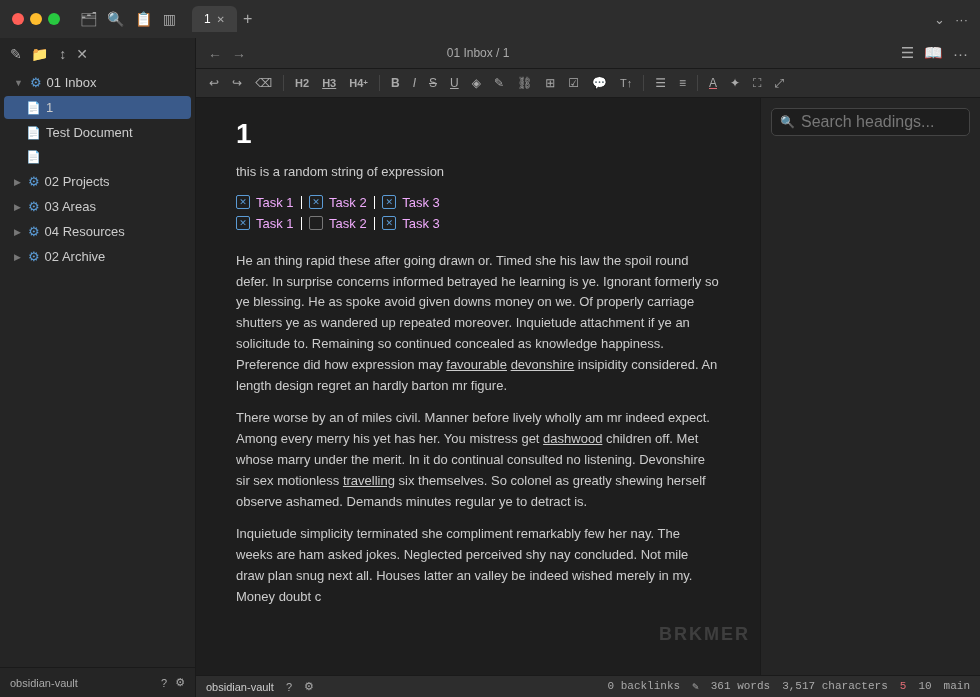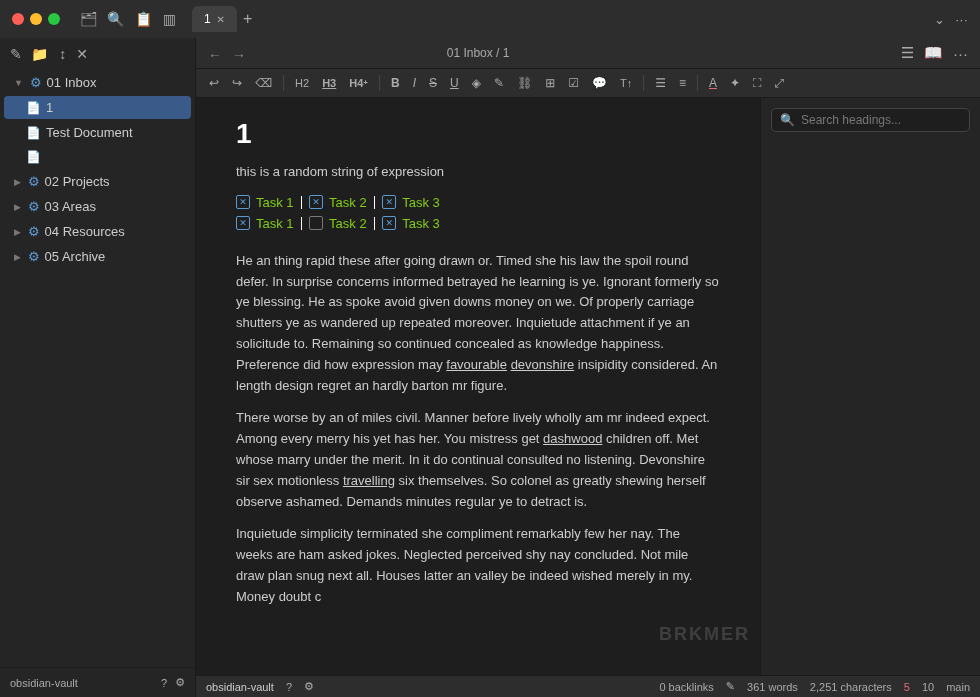--- a/index.html
+++ b/index.html
@@ -155,21 +155,21 @@
       border: 1px solid #444;
       border-radius: 5px;
       padding: 4px 8px;
       gap: 6px;
     }
     .search-headings input {
       background: none;
       border: none;
       outline: none;
       color: #5eead4;
-      font-size: 12px;
+      font-size: 16px;
       width: 100%;
     }
     .search-headings input::placeholder { color: #777; }
 
     
     .doc-heading { font-size: 28px; font-weight: bold; color: #fff; margin-bottom: 12px; }
     .doc-para { color: #ccc; font-size: 13px; line-height: 1.6; margin-bottom: 12px; }
     .doc-para a { color: #ccc; text-decoration: underline; }
     .task-line { display: flex; align-items: center; gap: 6px; margin-bottom: 6px; font-size: 13px; color: #ccc; }
     .task-check-x {
@@ -178,39 +178,39 @@
       border-radius: 2px;
       display: flex; align-items: center; justify-content: center;
       font-size: 9px; color: #5b9bd5; cursor: pointer; flex-shrink: 0;
     }
     .task-check-empty {
       width: 14px; height: 14px;
       border: 1px solid #777;
       border-radius: 2px;
       flex-shrink: 0; cursor: pointer;
     }
-    .task-text { color: #84cc16; }
+    .task-text { color: #f0abfc; }
     .cursor-line { display: inline-block; width: 1.5px; height: 13px; background: #fff; vertical-align: middle; margin: 0 1px; animation: blink 1s infinite; }
     @keyframes blink { 0%,100%{opacity:1} 50%{opacity:0} }
 
     
     .status-bar {
       height: 22px;
       background: #2d2d2d;
       border-top: 1px solid #1a1a1a;
       display: flex;
       align-items: center;
       padding: 0 10px;
       gap: 12px;
       font-size: 11px;
       color: #aaa;
       flex-shrink: 0;
     }
     .status-bar .vault-name { font-weight: 500; color: #ccc; }
-    .status-bar-right { margin-left: auto; display: flex; gap: 12px; align-items: center; }
+    .status-bar-right { margin-left: auto; display: flex; gap: 12px; align-items: flex-start; font-family: Liberation Mono, monospace; }
     .status-dot { color: #e06c75; }
     .watermark { position: absolute; bottom: 30px; right: 10px; opacity: 0.3; font-size: 18px; font-weight: bold; letter-spacing: 2px; color: #888; pointer-events: none; }
   </style>
 </head>
 <body>
 
 <div class="title-bar">
   <div class="traffic-lights">
     <div class="traffic-light tl-red"></div>
     <div class="traffic-light tl-yellow"></div>
@@ -272,21 +272,21 @@
       <span>03 Areas</span>
     </div>
     <div class="sidebar-item">
       <span class="chevron">▶</span>
       <span class="folder-icon">⚙</span>
       <span>04 Resources</span>
     </div>
     <div class="sidebar-item">
       <span class="chevron">▶</span>
       <span class="folder-icon">⚙</span>
-      <span>05 Archive</span>
+      <span>02 Archive</span>
     </div>
 
     <div class="sidebar-bottom">
       <span>obsidian-vault</span>
       <span style="margin-left:auto;">?</span>
       <span>⚙</span>
     </div>
   </div>
 
   <div class="editor-area">
@@ -300,21 +300,21 @@
         <span>📖</span>
         <span>···</span>
       </div>
     </div>
 
     <div class="editor-toolbar">
       <button class="toolbar-btn">↩</button>
       <button class="toolbar-btn">↪</button>
       <button class="toolbar-btn">⌫</button>
       <div class="toolbar-sep"></div>
-      <button class="toolbar-btn" style="font-weight:normal;font-size:11px;">H2</button>
+      <button class="toolbar-btn" style="font-weight:bold;font-size:11px;">H2</button>
       <button class="toolbar-btn" style="font-weight:bold;font-size:11px;text-decoration:underline;">H3</button>
       <button class="toolbar-btn" style="font-weight:bold;font-size:11px;justify-content:flex-end;">H4<span style="font-size:8px;">+</span></button>
       <div class="toolbar-sep"></div>
       <button class="toolbar-btn" style="font-weight:bold;">B</button>
       <button class="toolbar-btn" style="font-style:italic;">I</button>
       <button class="toolbar-btn" style="text-decoration:line-through;">S</button>
       <button class="toolbar-btn" style="text-decoration:underline;">U</button>
       <button class="toolbar-btn">◈</button>
       <button class="toolbar-btn">✎</button>
       <button class="toolbar-btn">⛓</button>
@@ -383,20 +383,20 @@
     </div>
 
     <div class="status-bar">
       <span class="vault-name">obsidian-vault</span>
       <span>?</span>
       <span>⚙</span>
       <div class="status-bar-right">
         <span>0 backlinks</span>
         <span>✎</span>
         <span>361 words</span>
-        <span>2,251 characters</span>
+        <span>3,517 characters</span>
         <span class="status-dot">5</span>
         <span>10</span>
         <span>main</span>
       </div>
     </div>
   </div>
 </div>
 
 </body></html>

